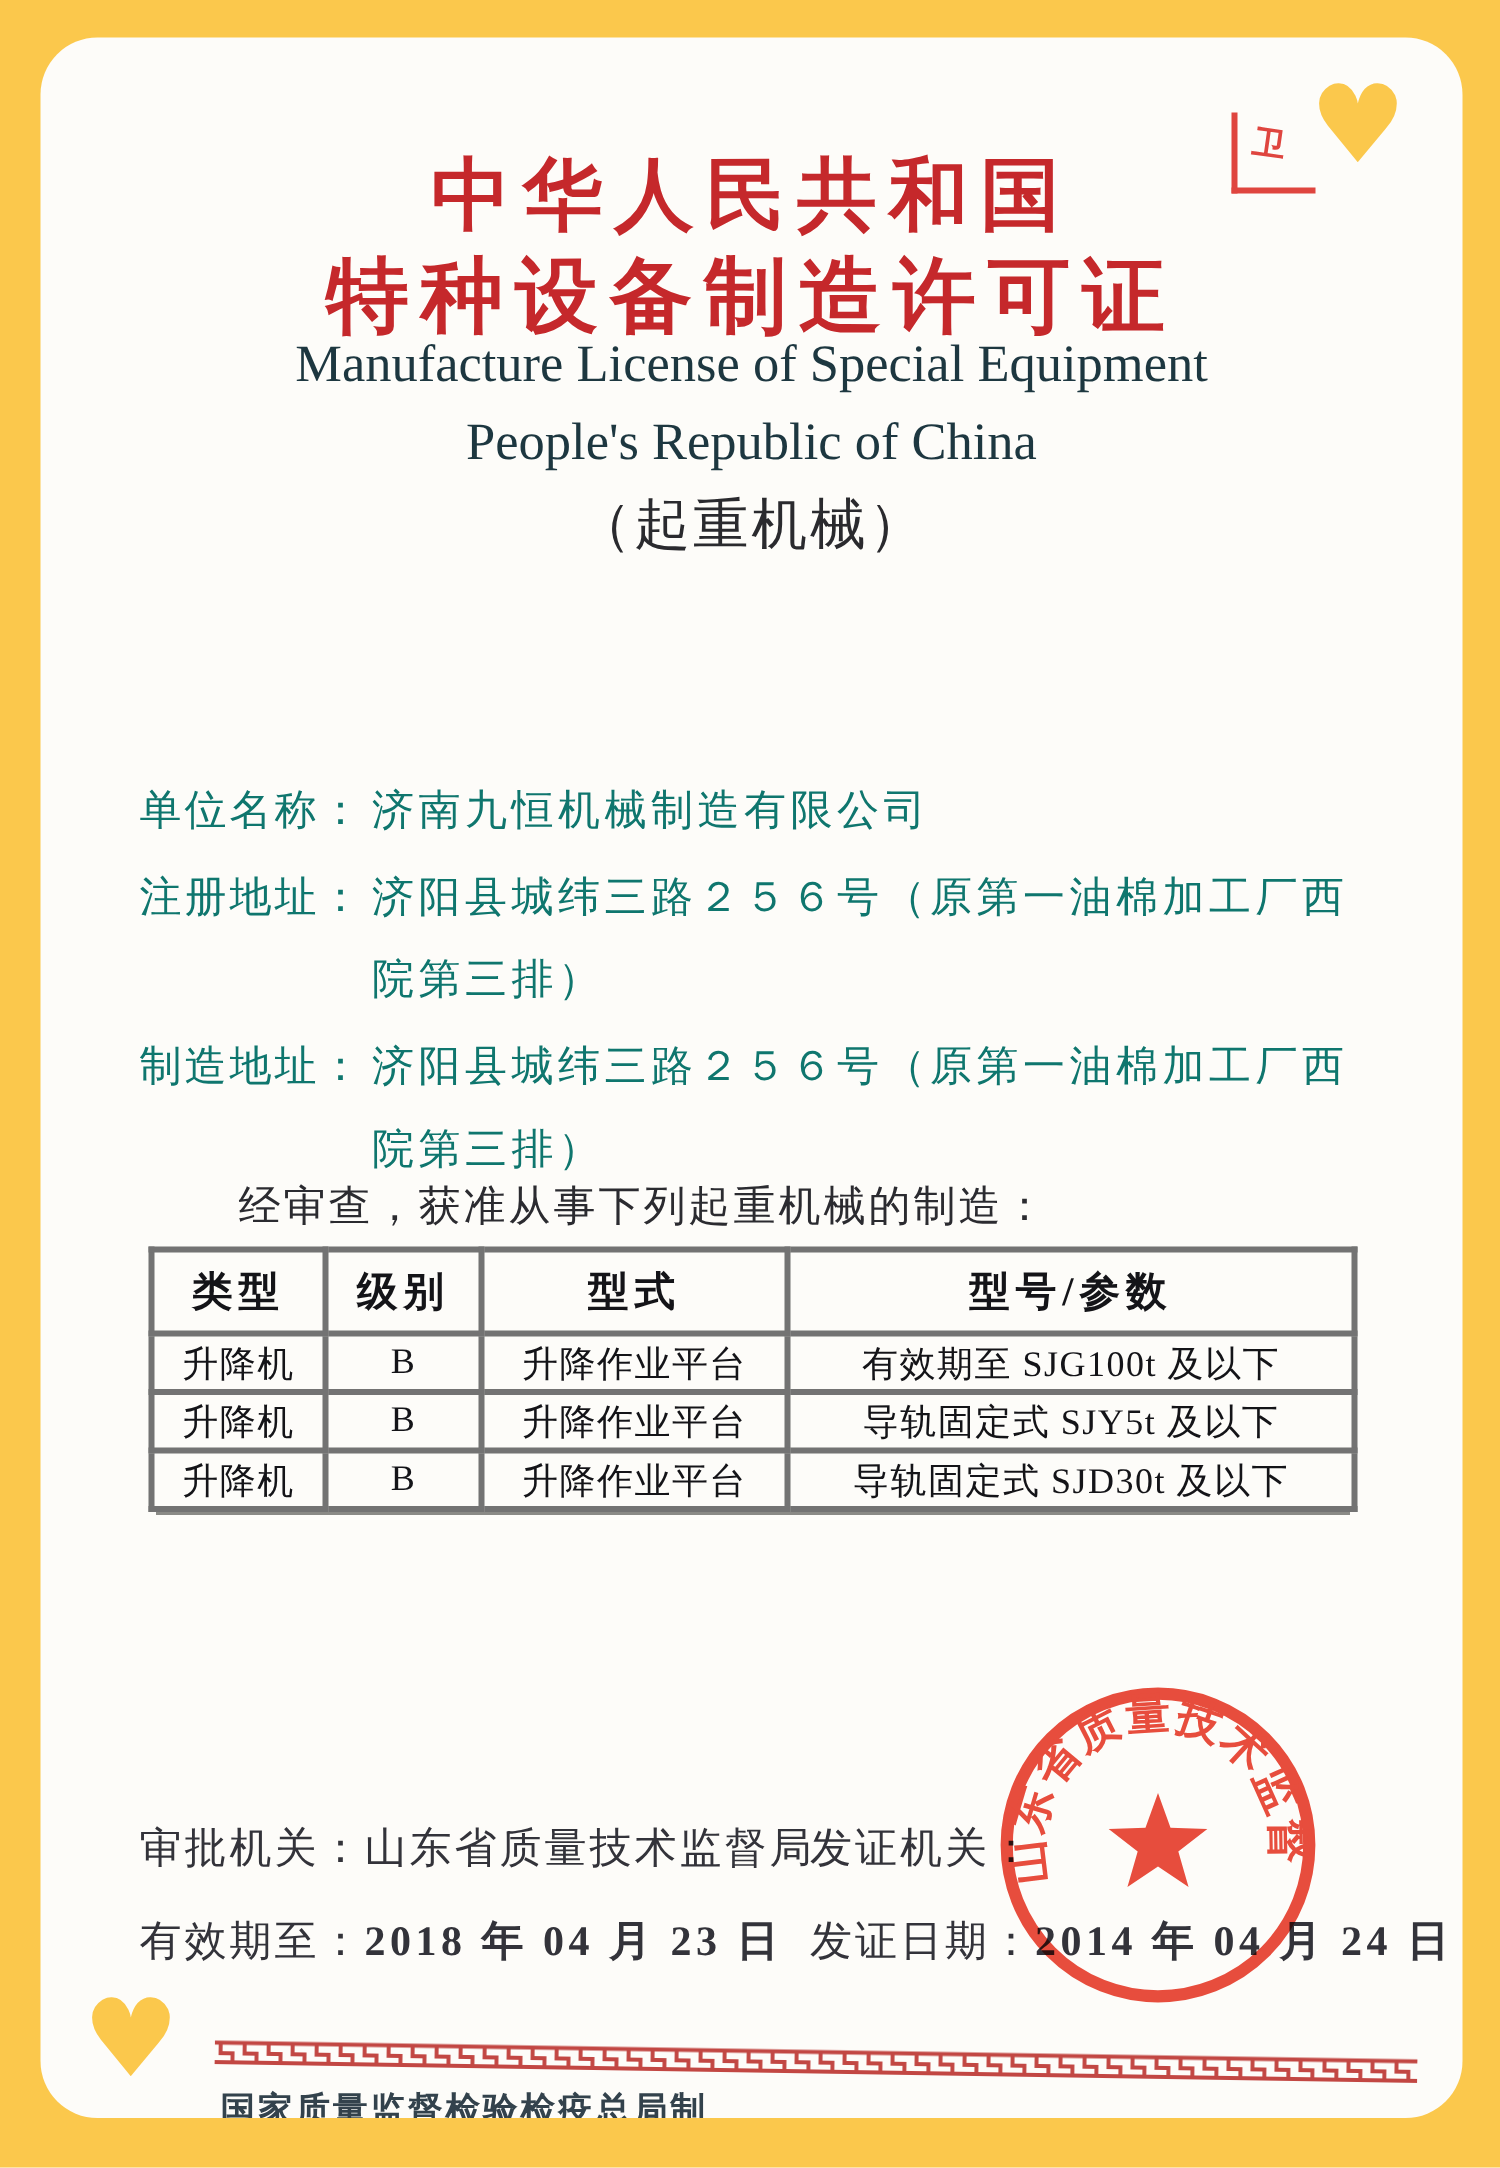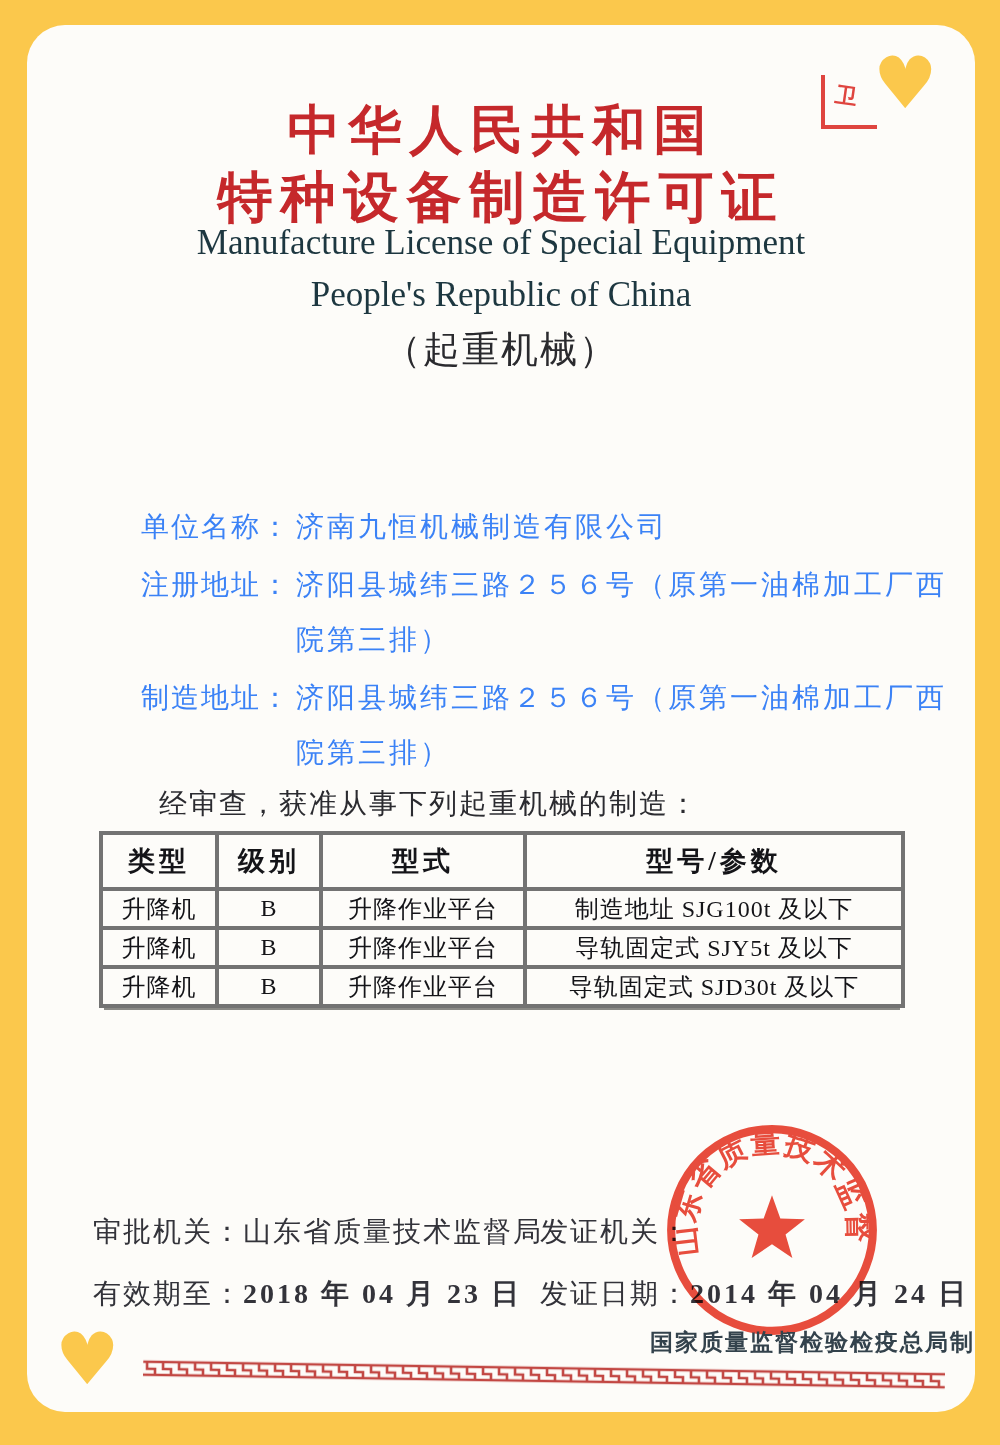--- a/index.html
+++ b/index.html
@@ -70,23 +70,22 @@
     letter-spacing:2px;
   }
   .serial{
     position:absolute;top:370px;right:70px;
     color:#2e2e33;
     font-size:27px;
     letter-spacing:1px;
   }
   
   .fields{
-    position:absolute;left:66px;top:474px;width:818px;
-    color:#3b82f6;
-    margin-left:48px;
+    position:absolute;left:66px;top:488px;width:818px;
+    color:#0f766e;
   }
   .field{display:flex;margin-bottom:3px;}
   .field .flabel{
     flex:0 0 155px;
     font-size:28px;line-height:55px;
     letter-spacing:2px;
   }
   .field .fvalue{
     flex:1;
     font-size:28px;line-height:55px;
@@ -139,22 +138,22 @@
     width:218px;height:218px;
     opacity:.93;
     mix-blend-mode:multiply;
   }
   
   .meander{
     position:absolute;left:116px;top:1340px;
     transform:rotate(0.9deg);
   }
   .bottom-text{
-    position:absolute;left:0;top:1302px;width:100%;
-    text-align:right;
+    position:absolute;left:0;top:1366px;width:100%;
+    text-align:left;
     padding-left:120px;box-sizing:border-box;
     color:#33424c;font-weight:bold;
     font-size:23px;letter-spacing:2px;
     font-family:"Liberation Sans", sans-serif;
   }
 </style>
 </head>
 <body>
 
 <div class="cert">
@@ -197,21 +196,21 @@
         <th class="col-grade">级别</th>
         <th class="col-form">型式</th>
         <th>型号/参数</th>
       </tr>
     </thead>
     <tbody>
       <tr>
         <td>升降机</td>
         <td>B</td>
         <td>升降作业平台</td>
-        <td>制造地址 SJG100t 及以下</td>
+        <td>有效期至 SJG100t 及以下</td>
       </tr>
       <tr>
         <td>升降机</td>
         <td>B</td>
         <td>升降作业平台</td>
         <td>导轨固定式 SJY5t 及以下</td>
       </tr>
       <tr>
         <td>升降机</td>
         <td>B</td>

